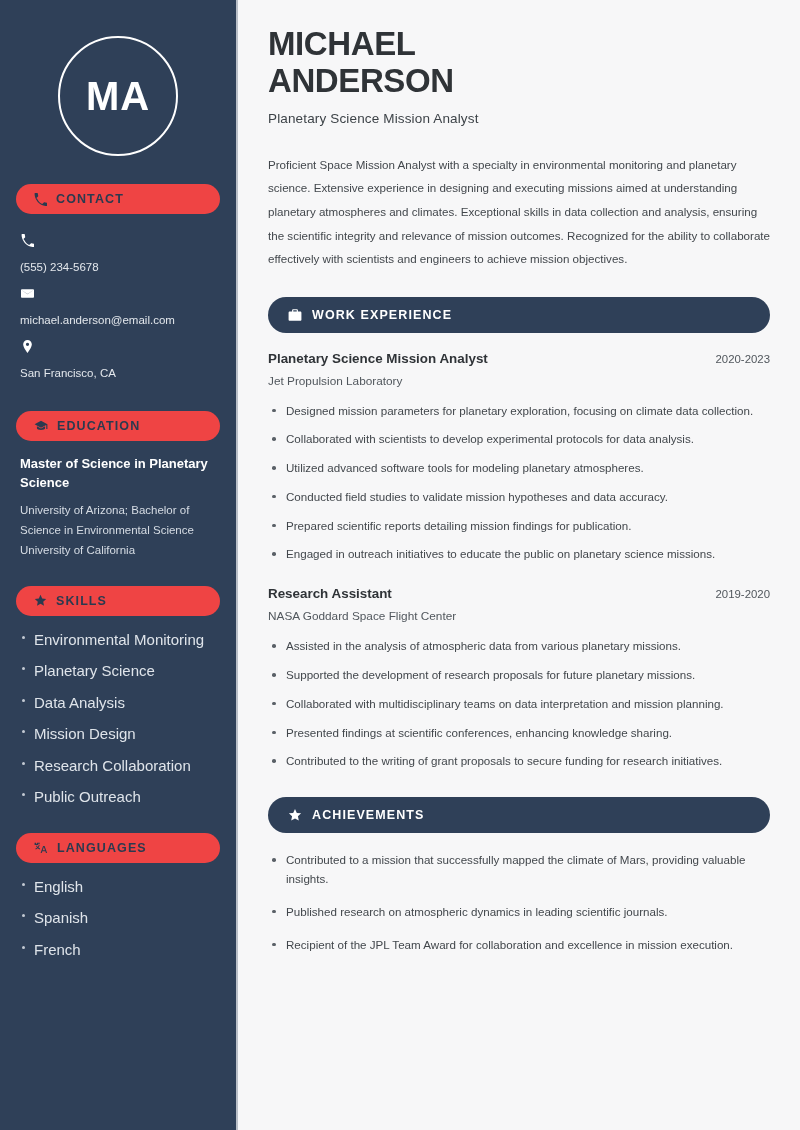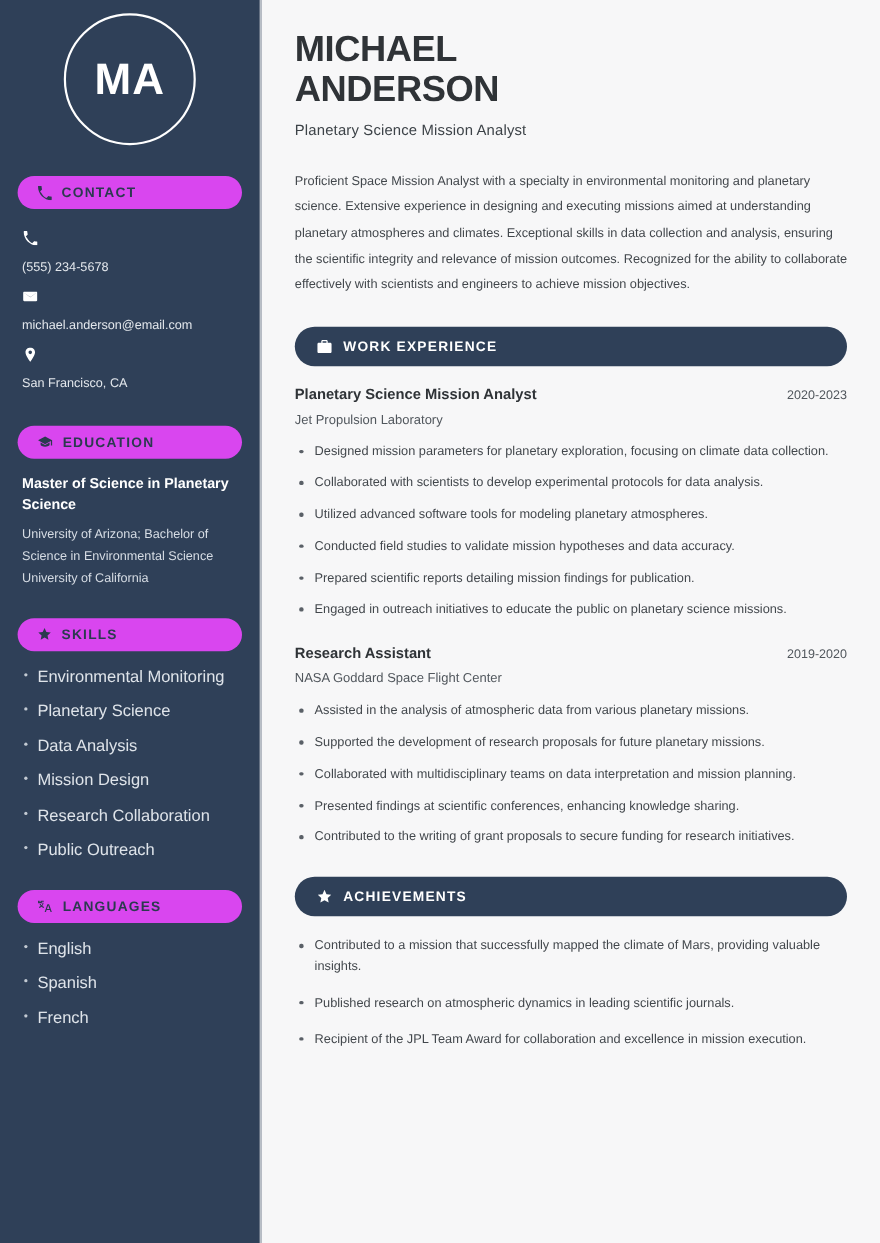--- a/index.html
+++ b/index.html
@@ -27,42 +27,42 @@
     flex: 0 0 238px;
     background: #2f4058;
     border-right: 2px solid #b9bfc7;
     padding: 0 16px;
     color: #ffffff;
   }
 
   .monogram-wrap {
     display: flex;
     justify-content: center;
-    padding-top: 12px;
+    padding-top: 36px;
     padding-bottom: 28px;
   }
   .monogram {
     width: 120px;
     height: 120px;
     border: 2px solid #ffffff;
     border-radius: 50%;
     display: flex;
     align-items: center;
     justify-content: center;
     font-size: 40px;
     font-weight: 700;
     letter-spacing: 1px;
     color: #ffffff;
   }
 
   .pill {
     display: flex;
     align-items: center;
     gap: 9px;
-    background: #d946ef;
+    background: #ef4444;
     color: #2b3a4f;
     border-radius: 999px;
     padding: 8px 18px;
     font-size: 12.5px;
     font-weight: 700;
     letter-spacing: 1.1px;
     margin-bottom: 14px;
   }
   .pill .ico { display: flex; align-items: center; }
   .pill .ico svg { display: block; }

